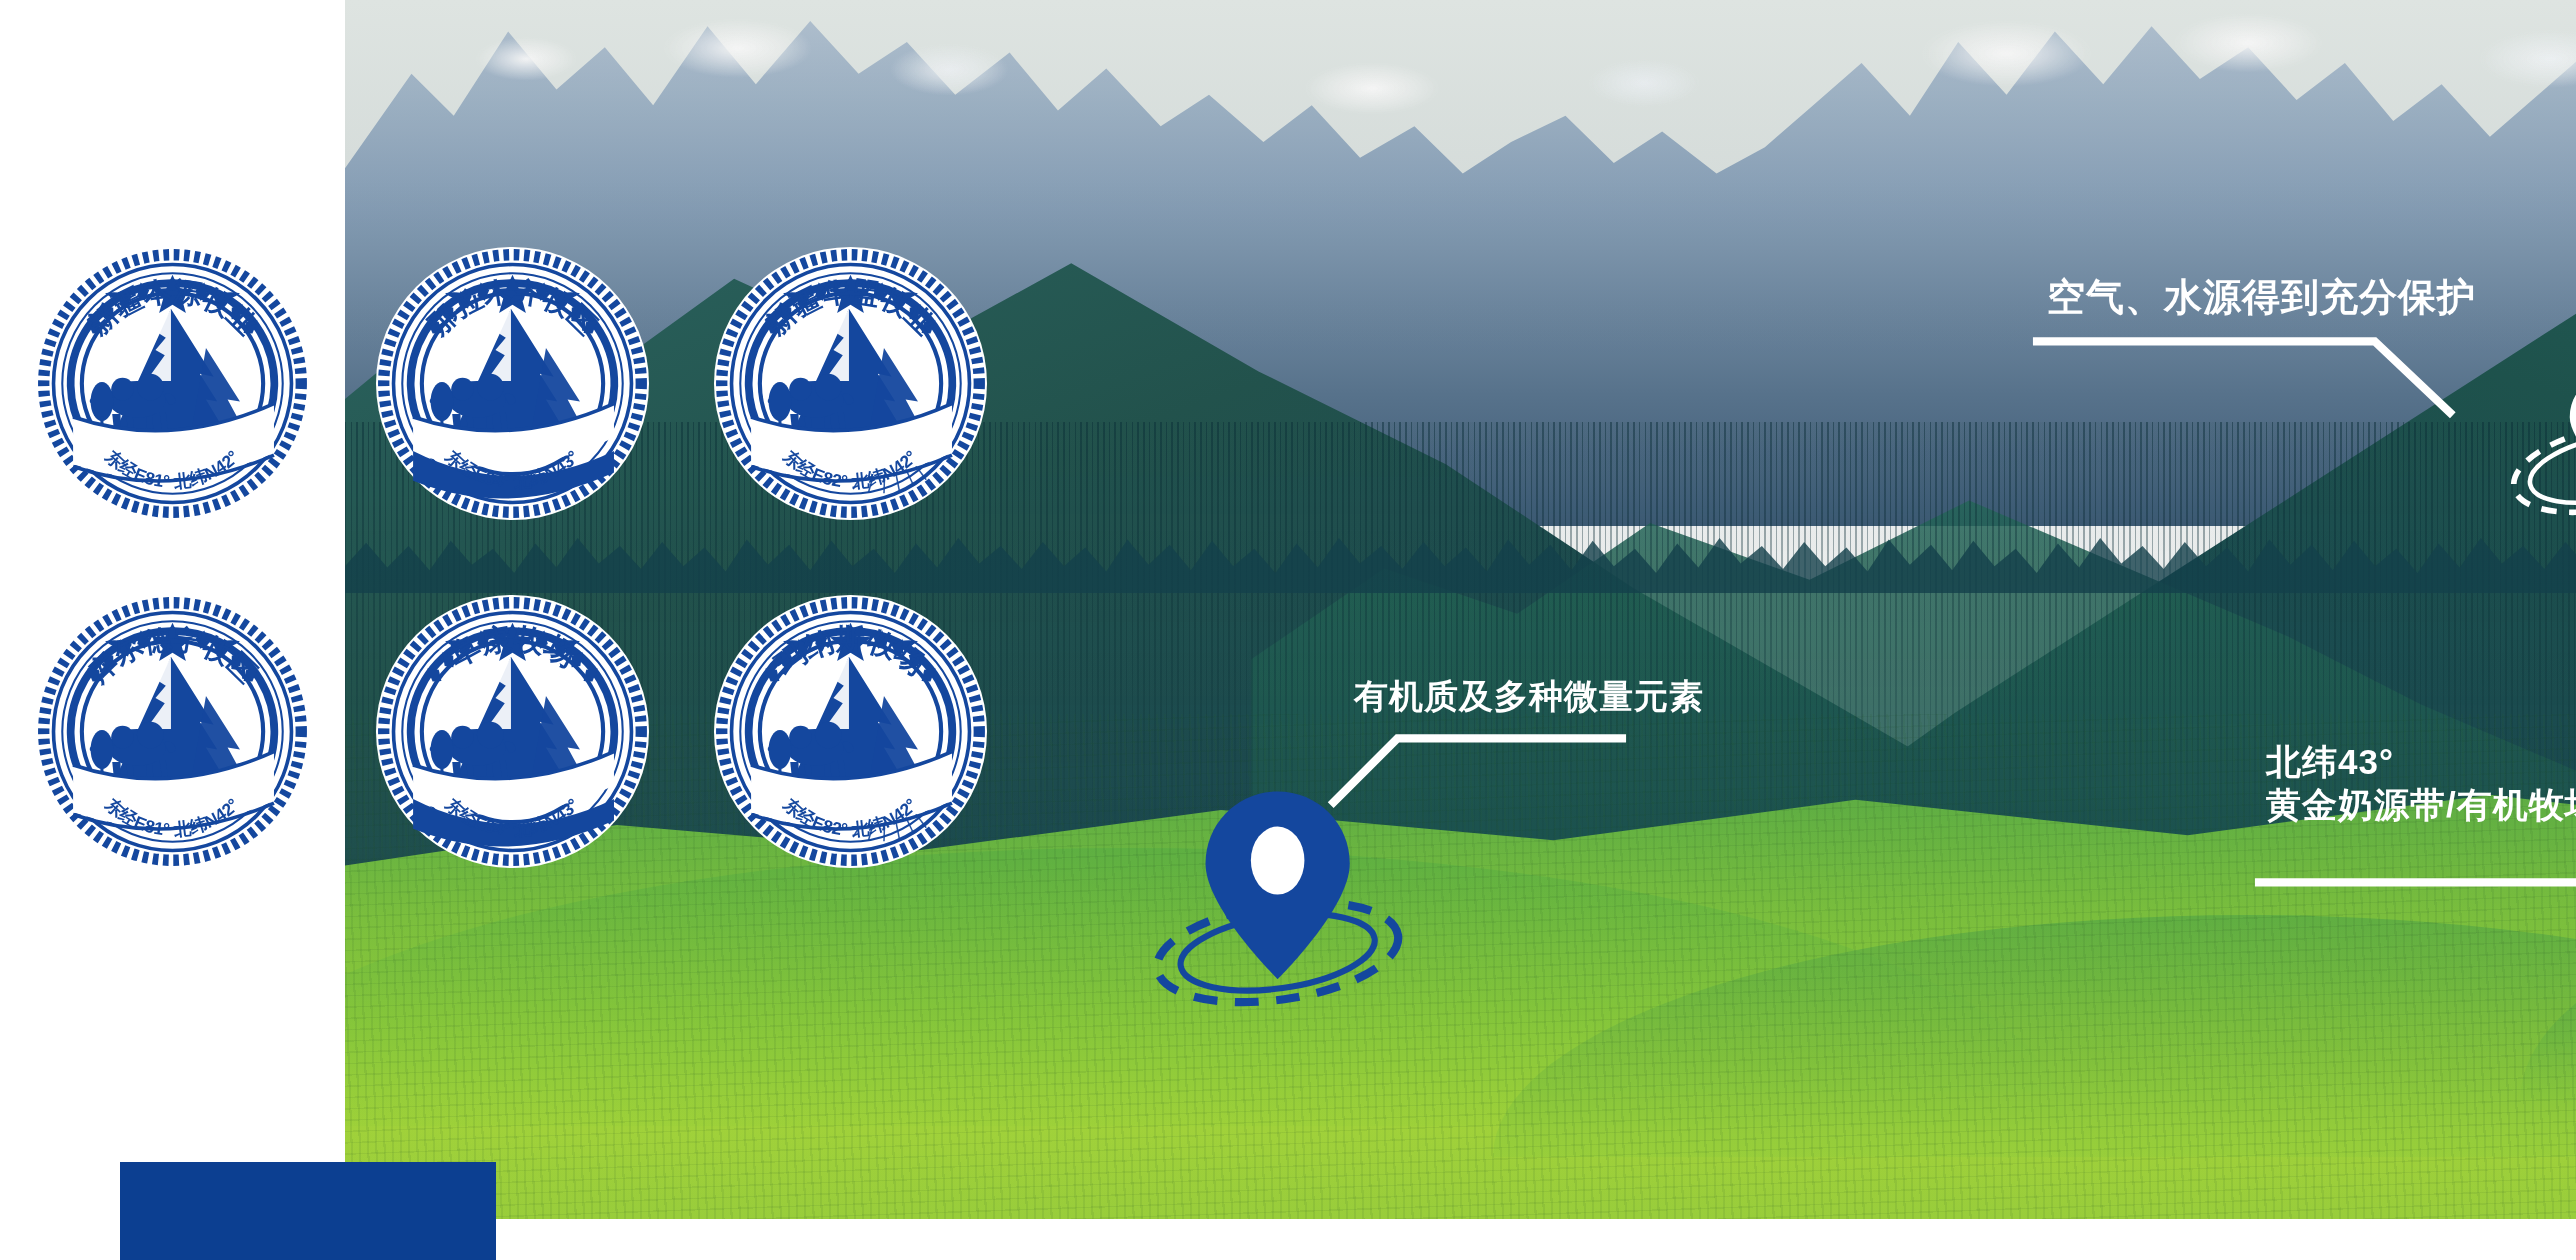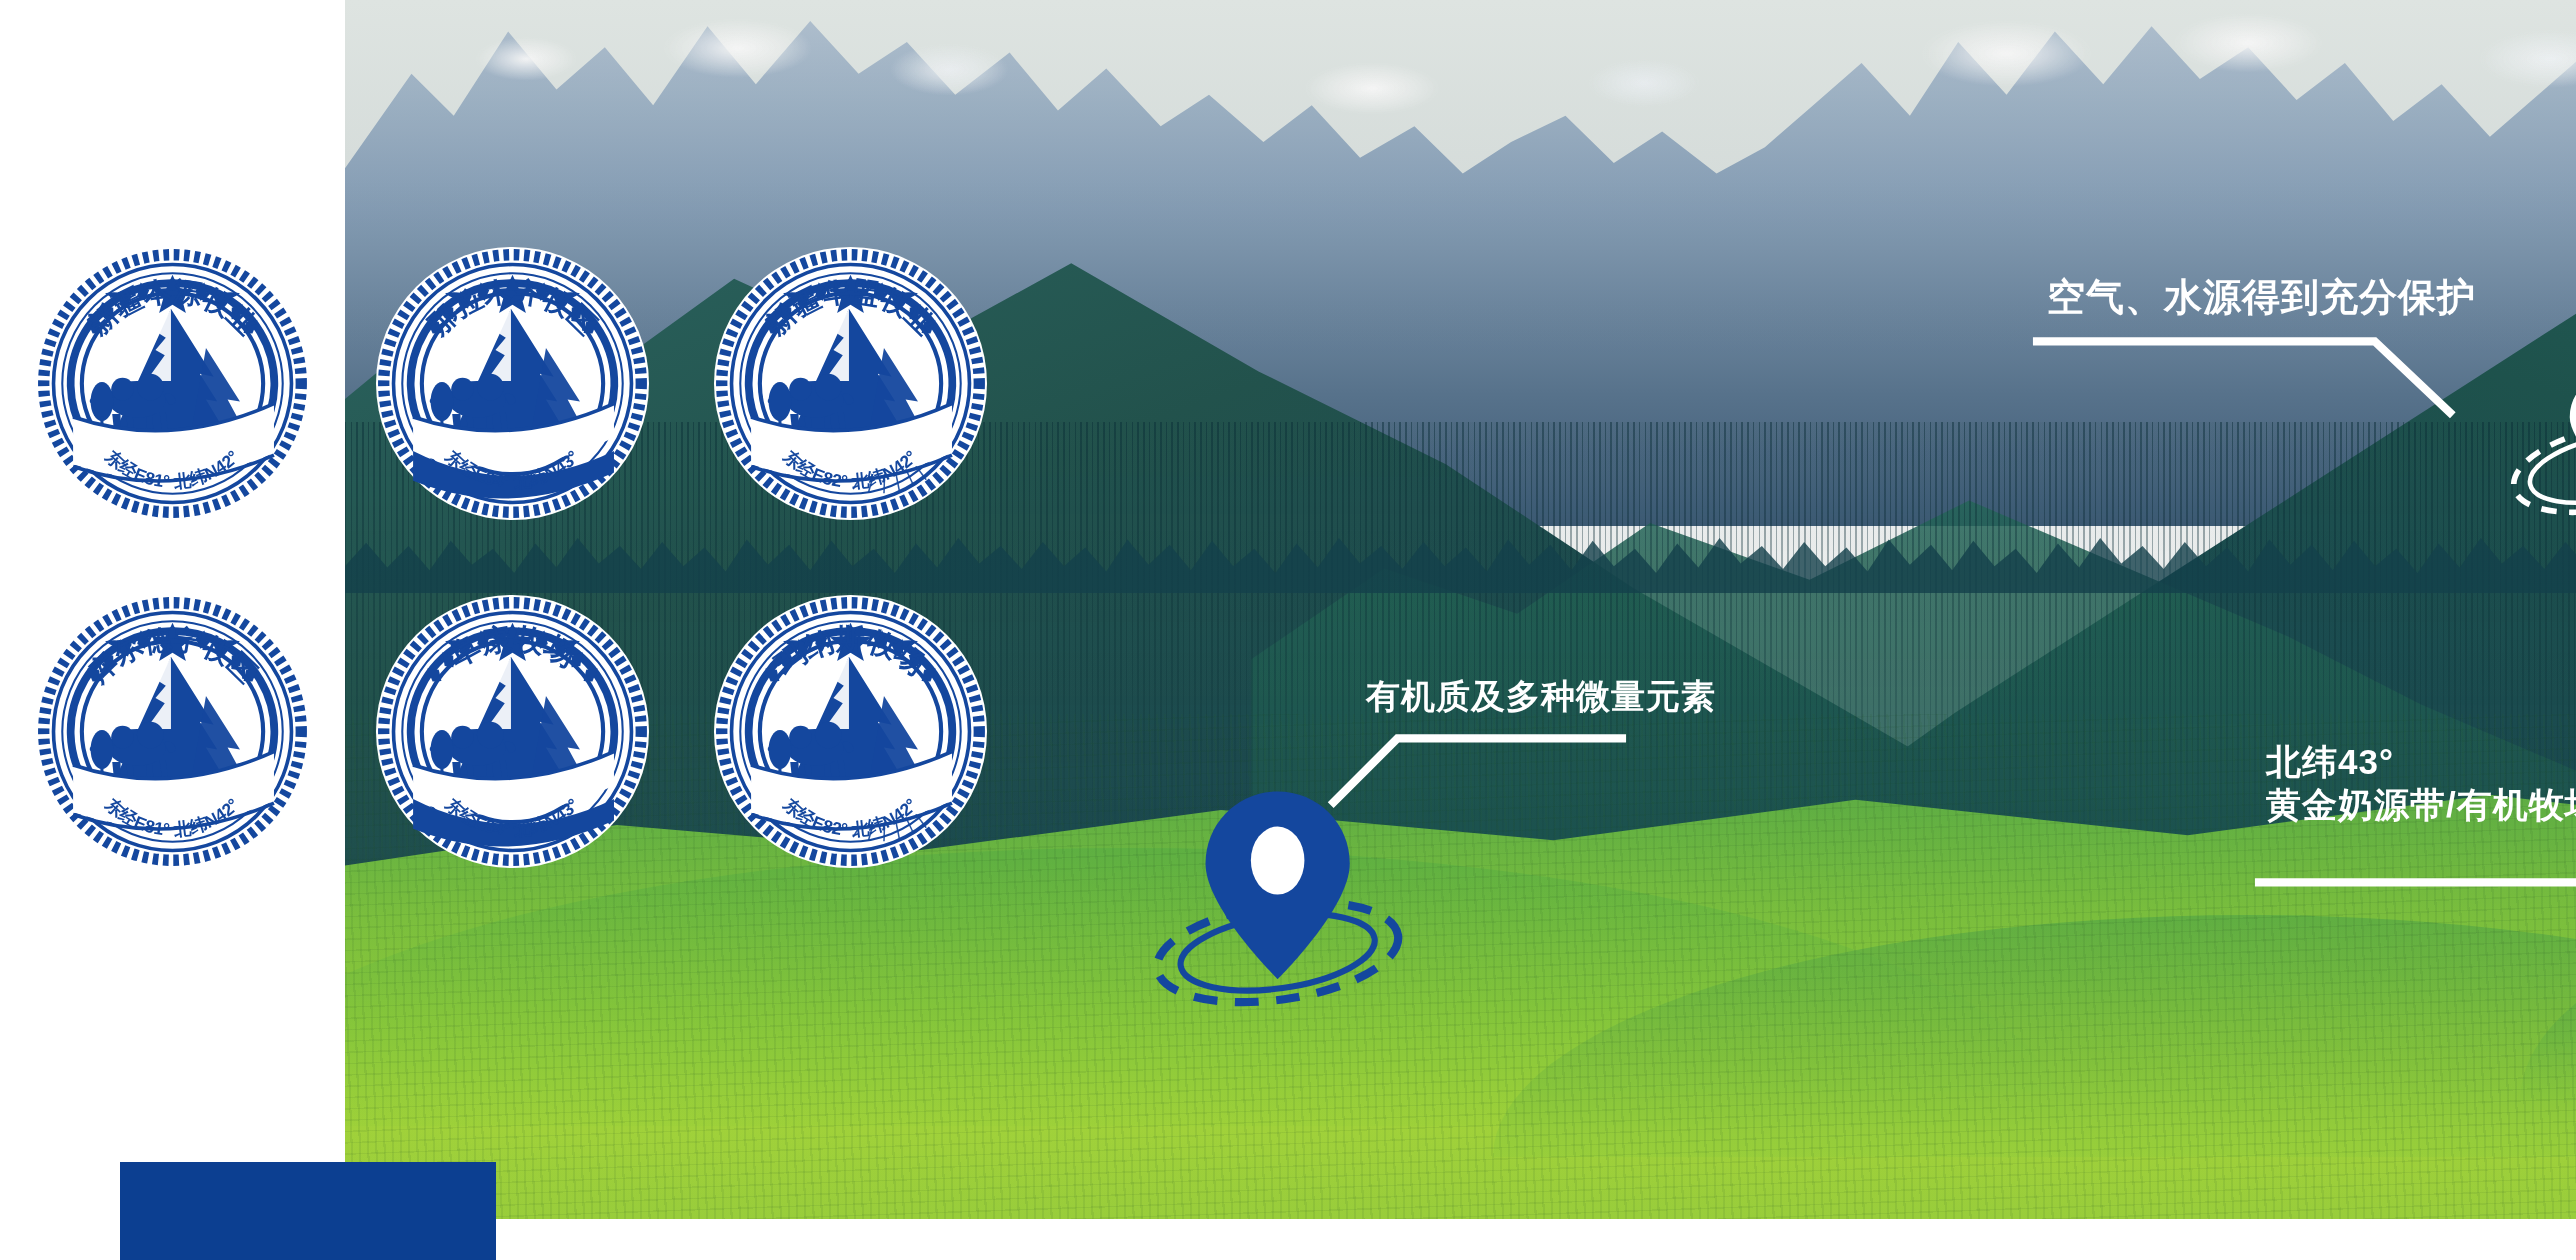--- a/index.html
+++ b/index.html
@@ -188,21 +188,21 @@
   .callout{ position:absolute; }
   .callout .ctext{
     font-weight:700;
     letter-spacing:1px;
     white-space:pre-line;
     line-height:1.22;
   }
   .callout.white .ctext{ color:#ffffff; }
   .co-air{ left:2047px; top:274px; }
   .co-air .ctext{ font-size:38px; }
-  .co-organic{ left:1354px; top:676px;margin-left:12px; }
+  .co-organic{ left:1354px; top:676px; }
   .co-organic .ctext{ font-size:34px; color:#ffffff; }
   .co-lat{ left:2266px; top:741px; }
   .co-lat .ctext{ font-size:35px; }
 
   .leader{ position:absolute; overflow:visible; }
 
   .pin{ position:absolute; }
   .pin svg{ display:block; }
 </style>
 </head>

